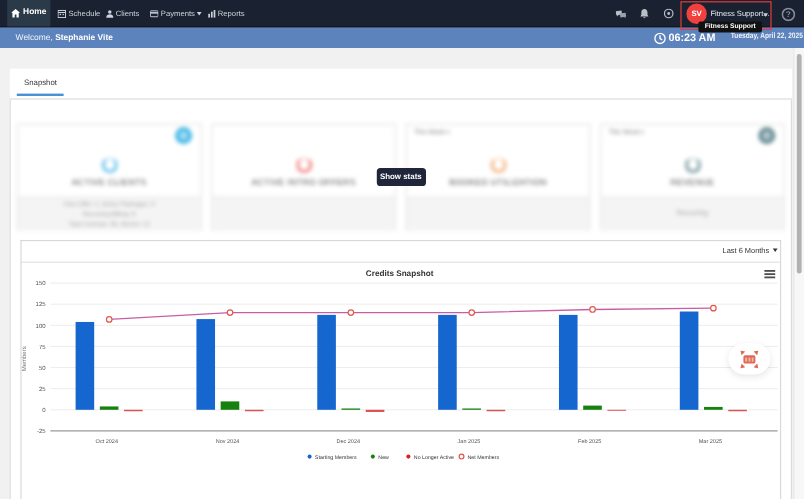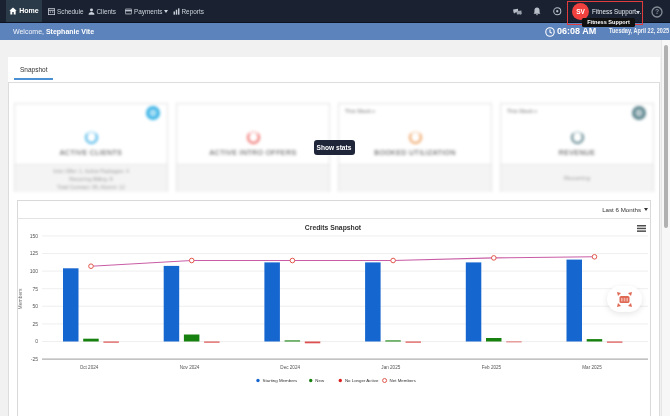--- a/index.html
+++ b/index.html
@@ -274,17 +274,17 @@
 
   <div id="redbox"></div>
   <div id="tooltip">Fitness Support</div>
 
   <div id="welcome">
     <div class="abs" style="left:13px; top:4.5px; font-size:7px; color:#f2f5fa;">Welcome, <b style="color:#fff;">Stephanie Vite</b></div>
     <svg class="abs" style="left:545px; top:3.5px;" width="10" height="10" viewBox="0 0 9 9">
       <circle cx="4.5" cy="4.5" r="3.8" fill="none" stroke="#fff" stroke-width="1"></circle>
       <path d="M4.5 2.2 V4.7 L6.2 5.6" fill="none" stroke="#fff" stroke-width="1"></path>
     </svg>
-    <div class="abs" style="left:557px; top:3px; font-size:9px; font-weight:bold; color:#fff; white-space:nowrap;">06:08 AM</div>
+    <div class="abs" style="left:557px; top:3px; font-size:9px; font-weight:bold; color:#fff; white-space:nowrap;">06:23 AM</div>
     <div class="abs" style="left:609px; top:4px; font-size:6.5px; font-weight:bold; color:#eef2f8; white-space:nowrap; transform:scaleX(0.85); transform-origin:left top;">Tuesday, April 22, 2025</div>
   </div>
 
 </div>
 
 </body></html>

